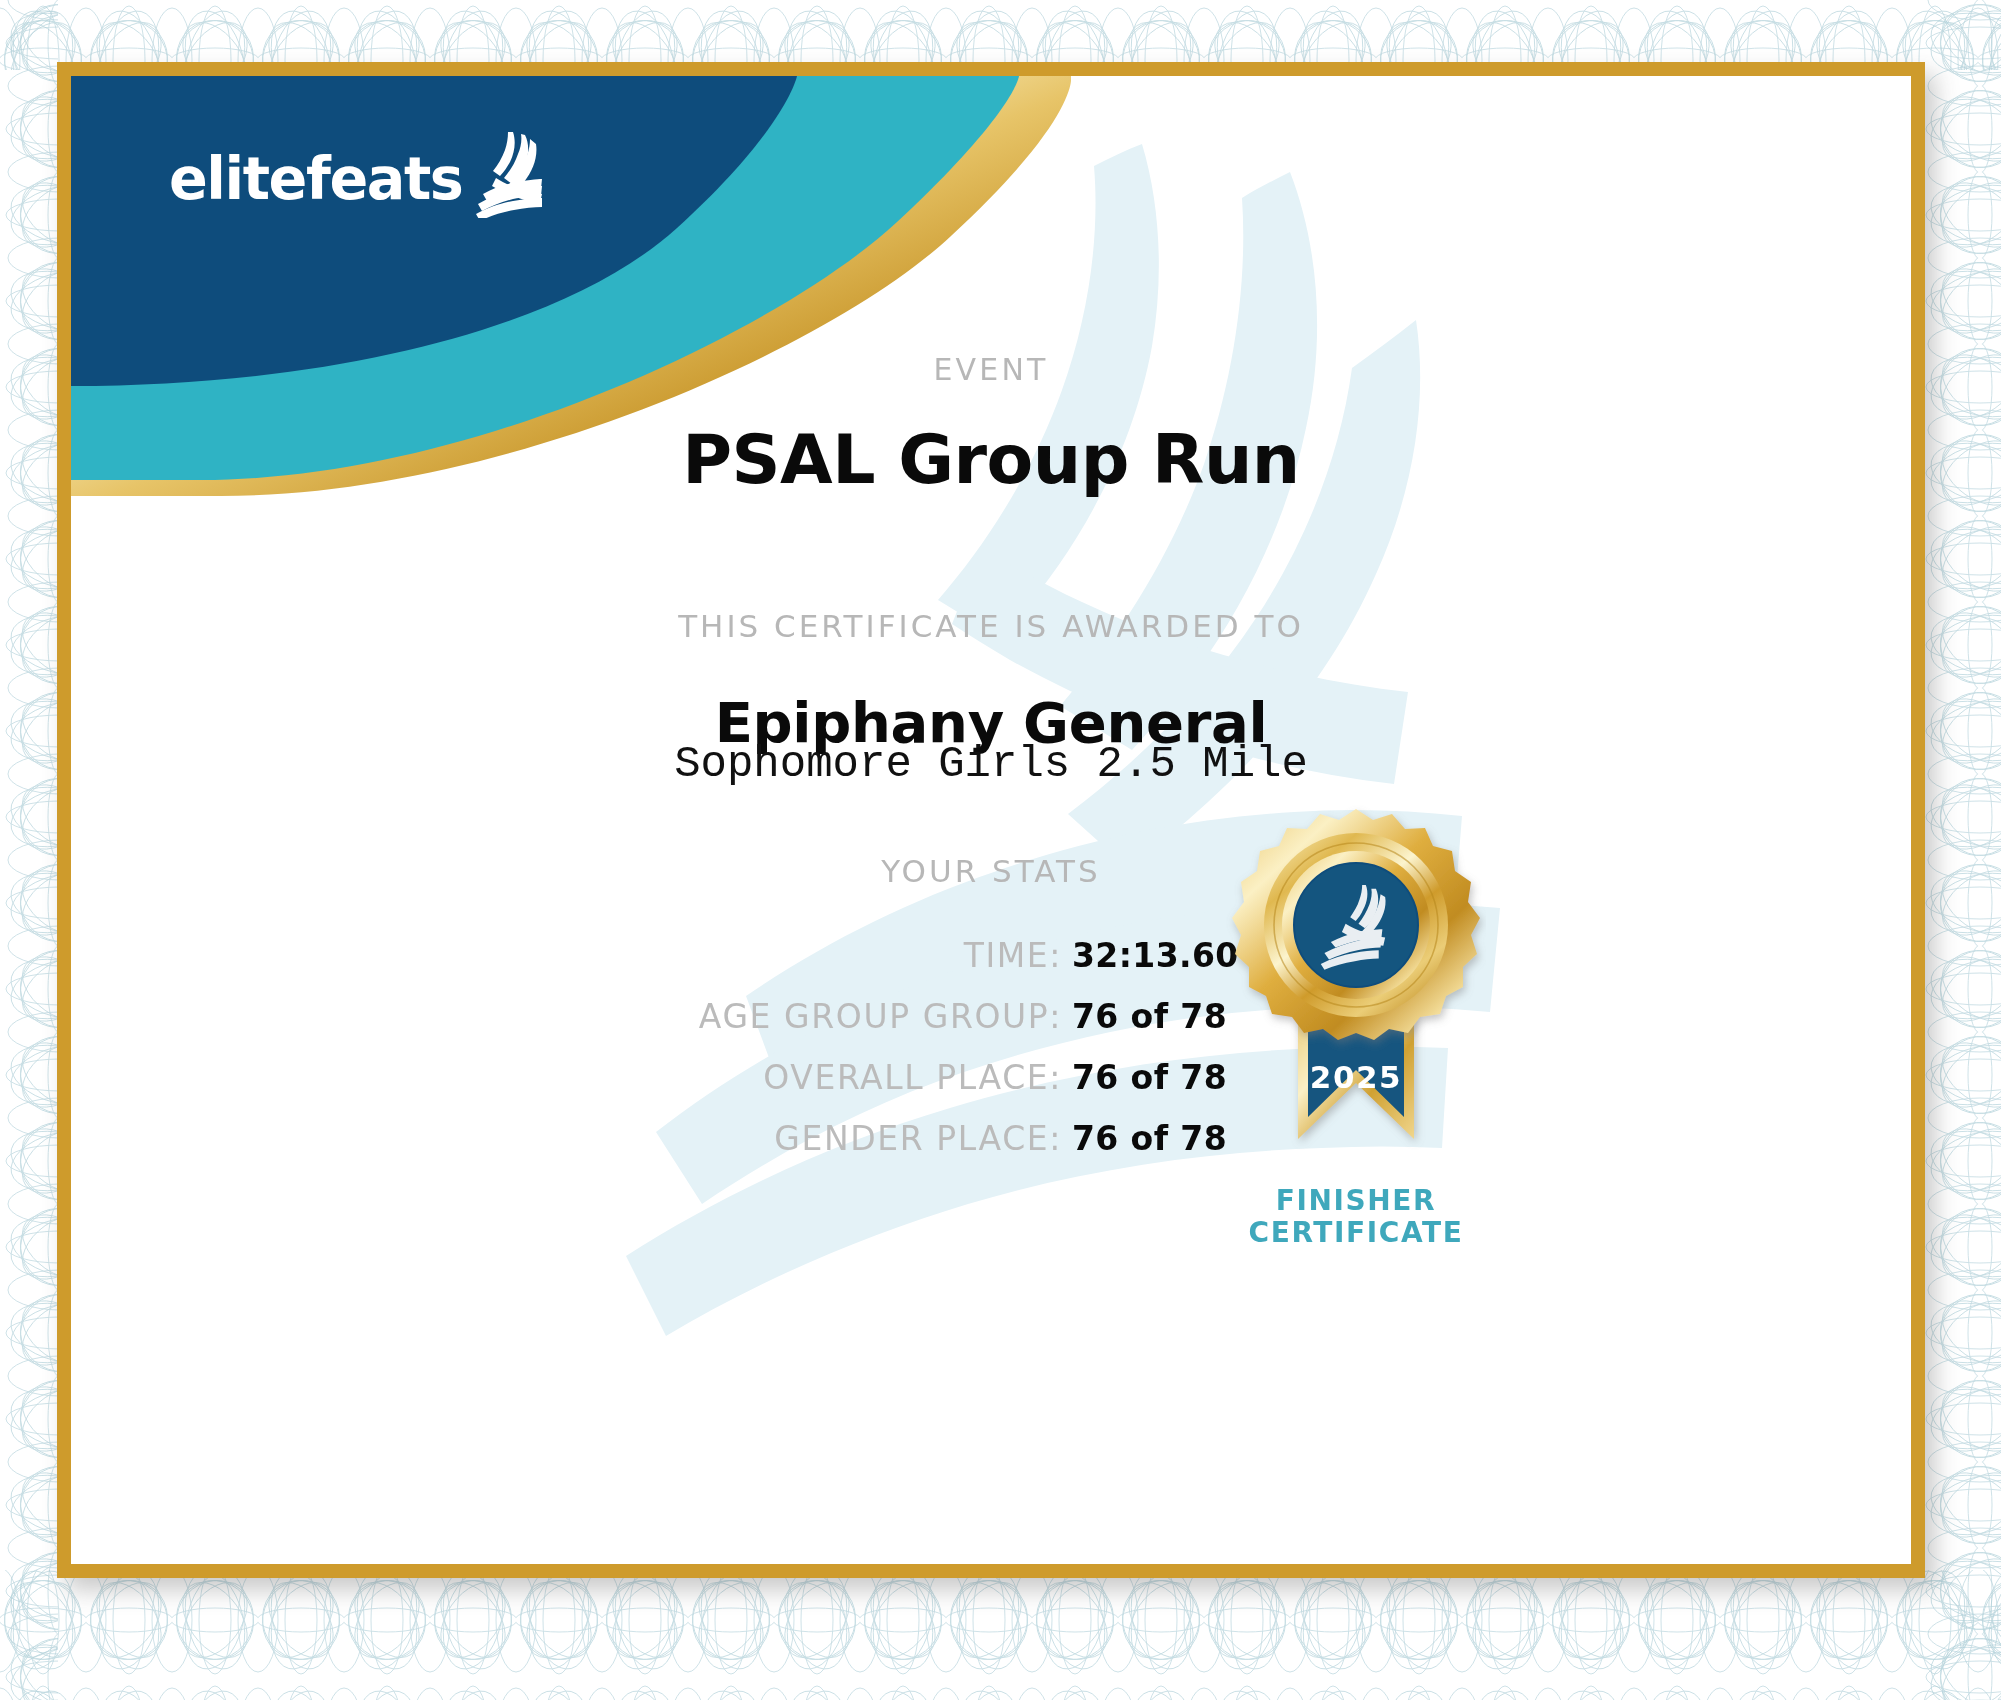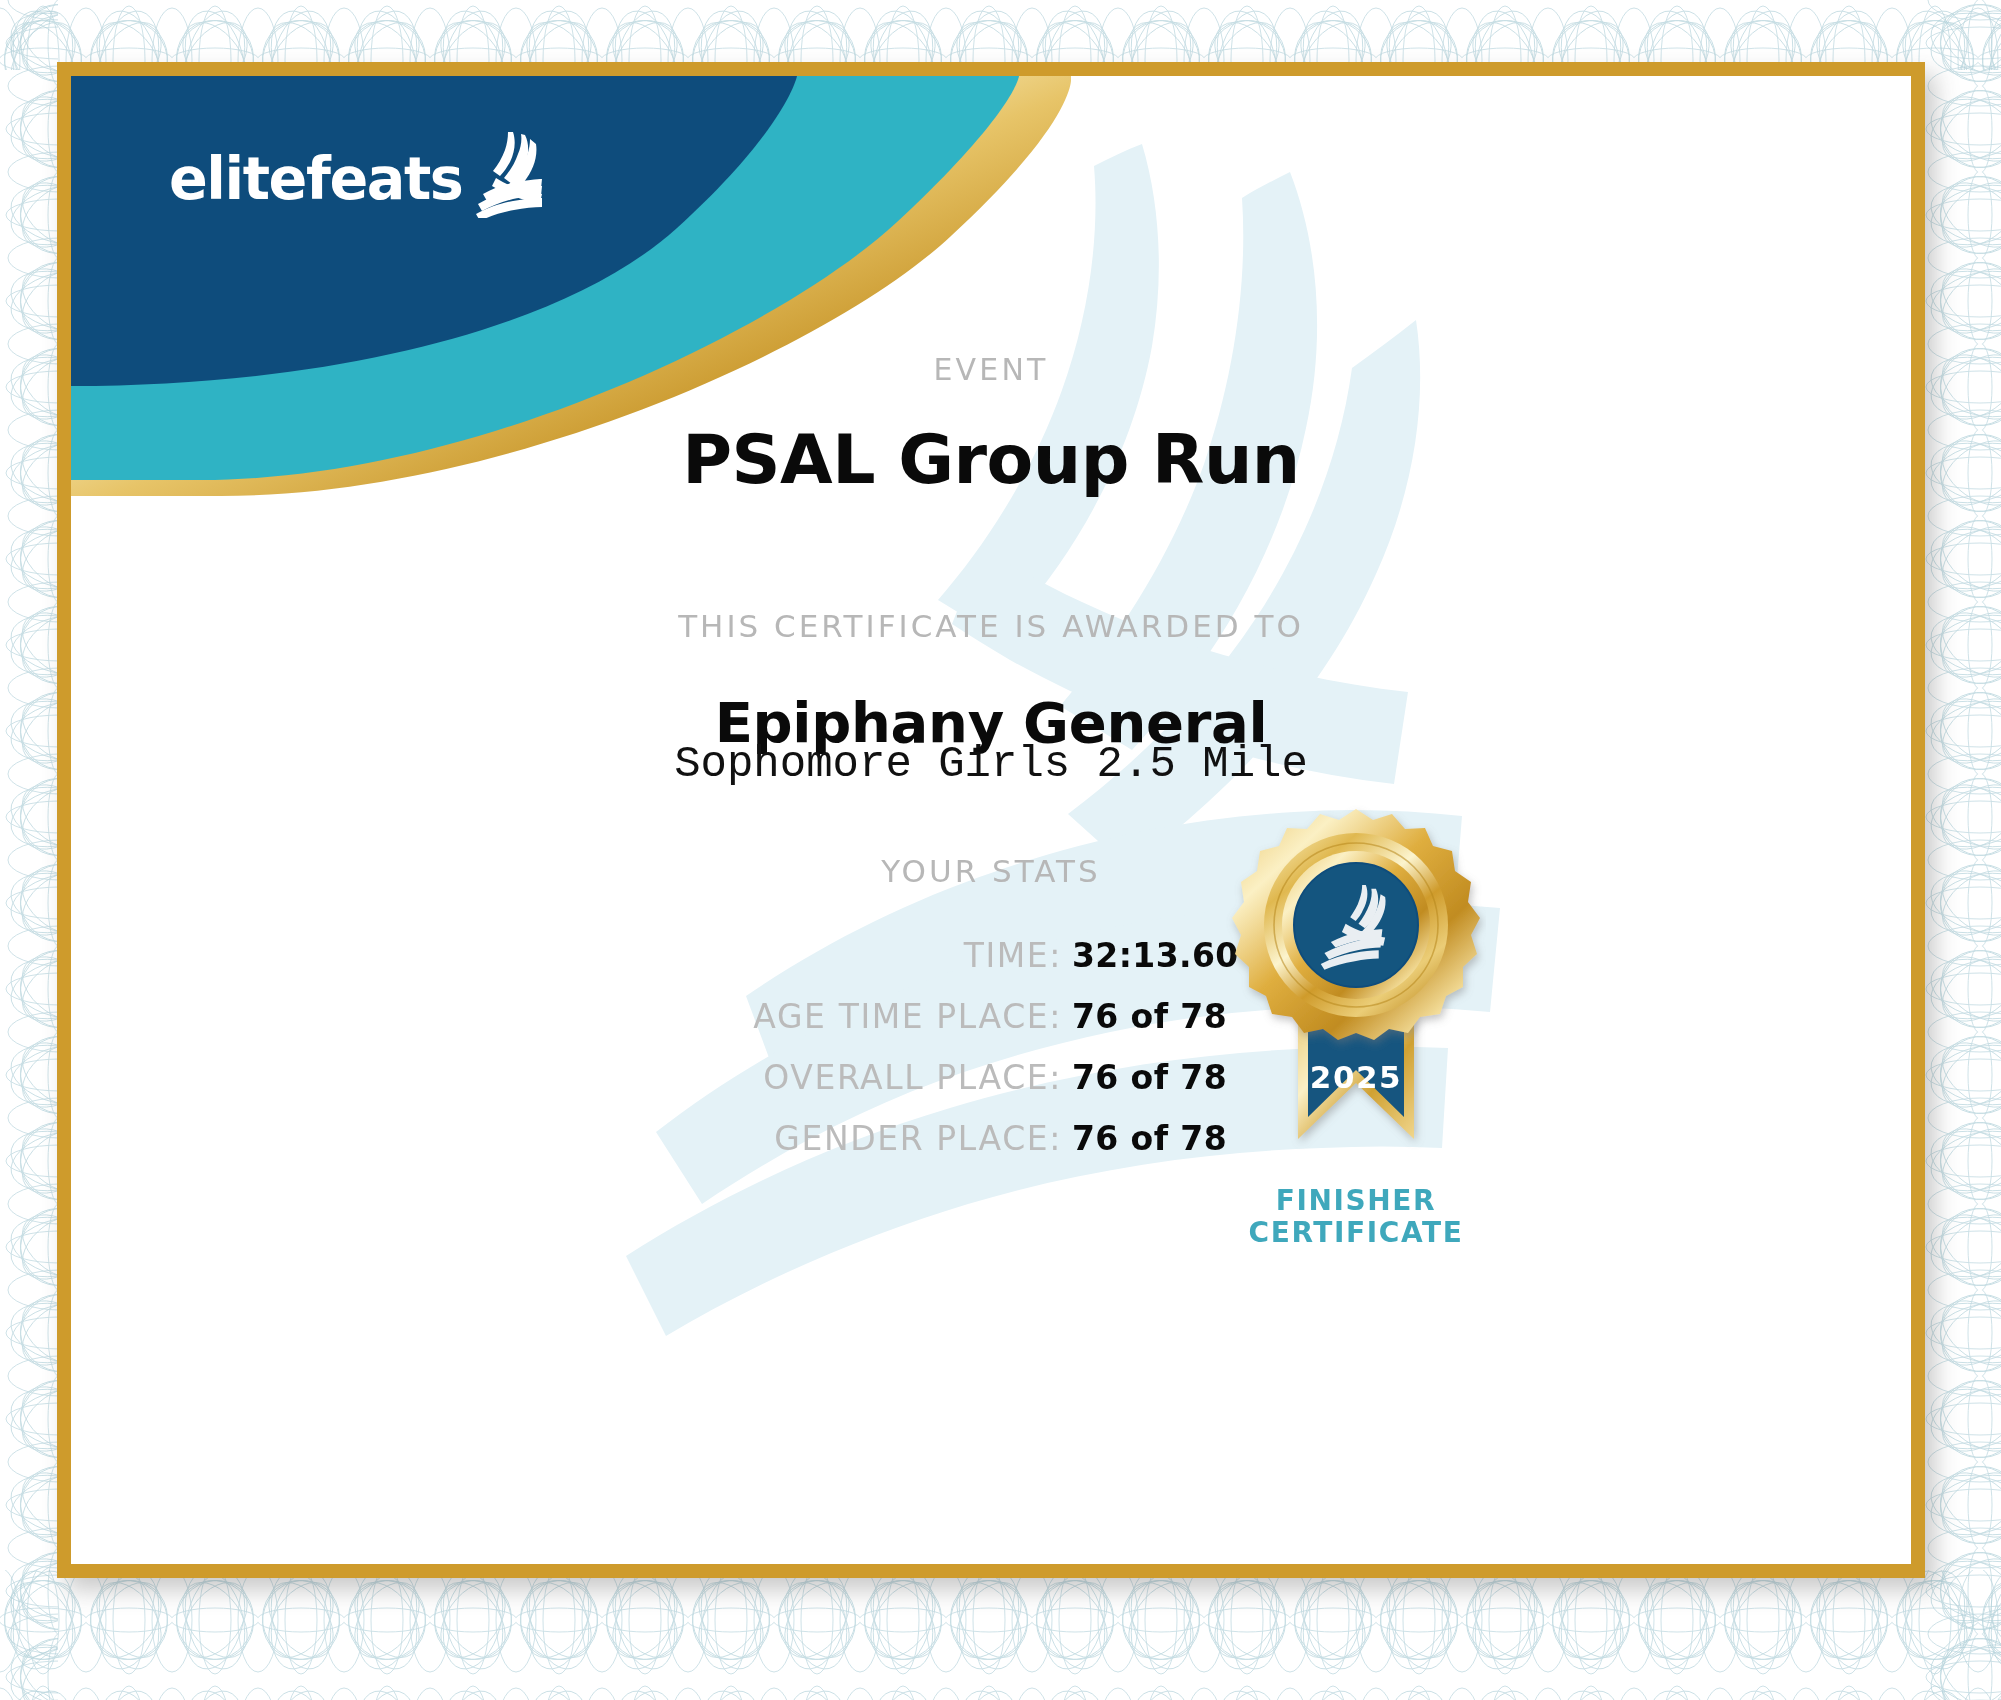--- a/index.html
+++ b/index.html
@@ -341,21 +341,21 @@
       <div id="recipient-division">Sophomore Girls 2.5 Mile</div>
 
       <div id="stats-label" class="label-caps">YOUR STATS</div>
 
       <div id="stats-table">
         <div class="stat-row">
           <span class="stat-key">TIME:</span>
           <span class="stat-val">32:13.60</span>
         </div>
         <div class="stat-row">
-          <span class="stat-key">AGE TIME PLACE:</span>
+          <span class="stat-key">AGE GROUP GROUP:</span>
           <span class="stat-val">76 of 78</span>
         </div>
         <div class="stat-row">
           <span class="stat-key">OVERALL PLACE:</span>
           <span class="stat-val">76 of 78</span>
         </div>
         <div class="stat-row">
           <span class="stat-key">GENDER PLACE:</span>
           <span class="stat-val">76 of 78</span>
         </div>

